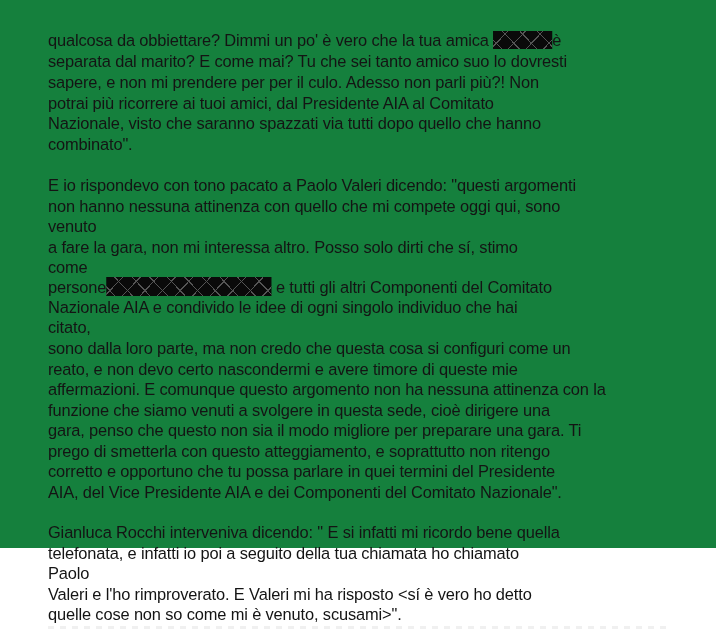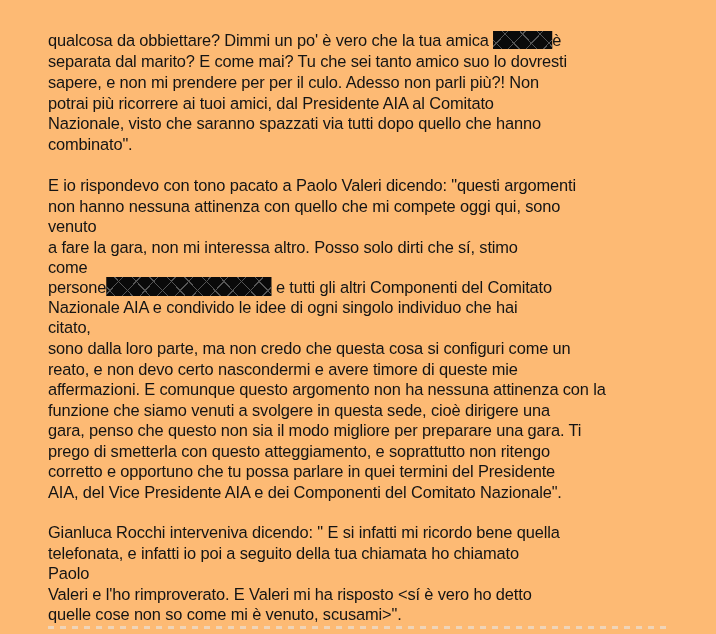--- a/index.html
+++ b/index.html
@@ -1,20 +1,20 @@
 <!DOCTYPE html>
 <html><head>
 <meta charset="utf-8">
 <style>
   html, body { margin: 0; padding: 0; }
   body {
     width: 716px; height: 634px; background: #ffffff; position: relative; overflow: hidden;
     font-family: "Liberation Sans", sans-serif; color: #141414;
   }
-  .page { position: absolute; left: 0; top: 0; width: 716px; height: 634px; background: #fdba74; }
+  .page { position: absolute; left: 0; top: 0; width: 716px; height: 548px; background: #15803d; }
   .line {
     position: absolute; left: 48px; white-space: nowrap;
     font-size: 17.2px; line-height: 20px; letter-spacing: -0.15px;
     transform: scaleX(0.955); transform-origin: left center;
   }
   .redact {
     display: inline-block; vertical-align: -3px; height: 18px; background-color: #0a0a0a;
     background-image:
       repeating-linear-gradient(45deg, transparent 0 6px, #555 6px 7px, transparent 7px 13px),
       repeating-linear-gradient(-45deg, transparent 0 6px, #555 6px 7px, transparent 7px 13px);

